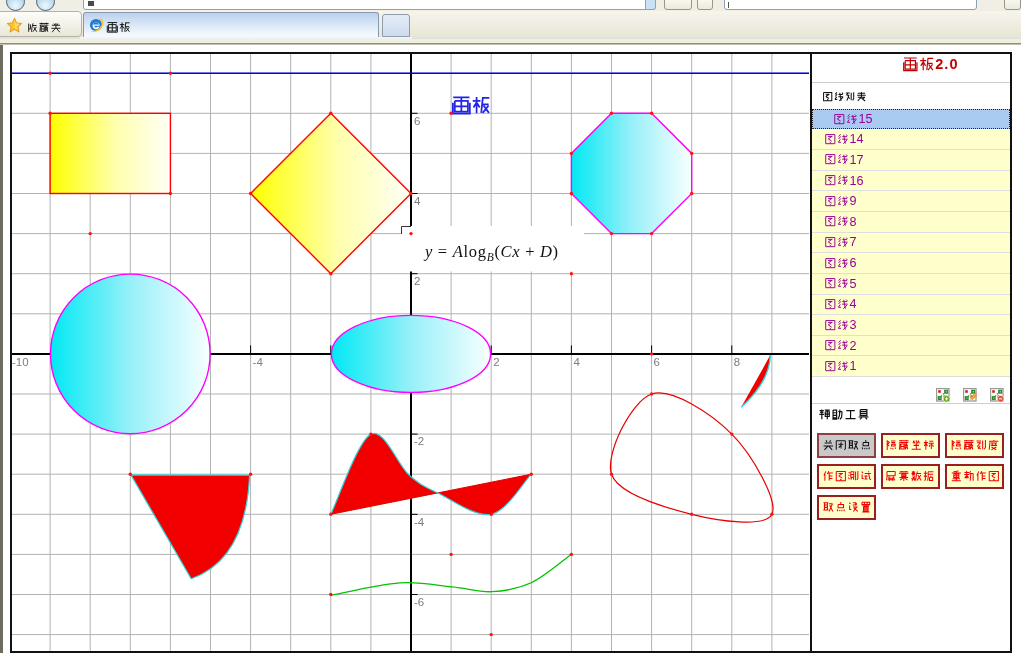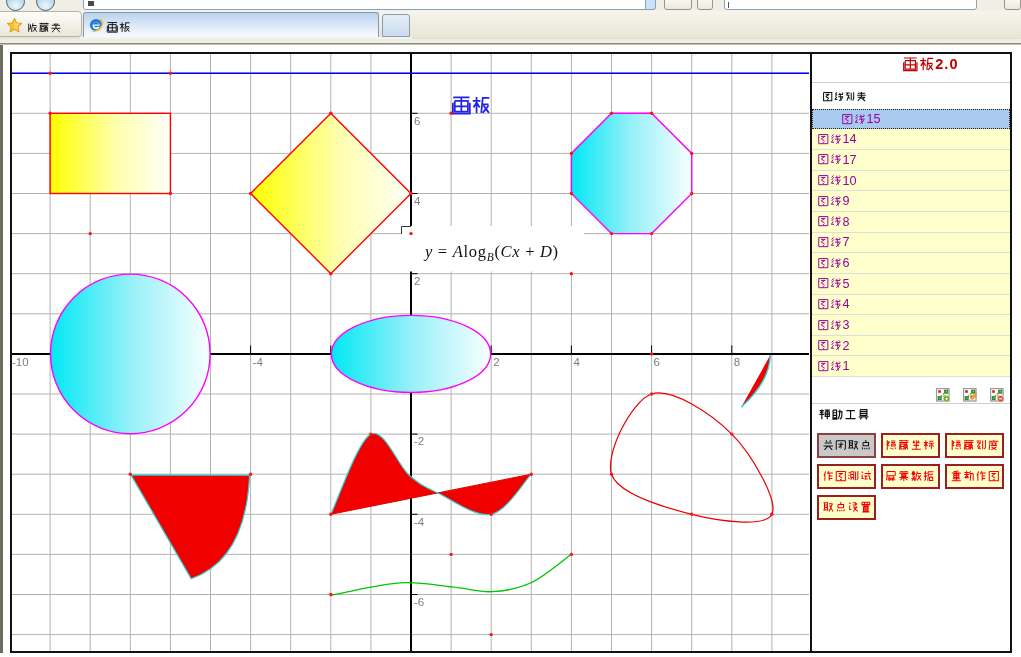--- a/index.html
+++ b/index.html
@@ -30,22 +30,22 @@
 #box{left:10px;top:51.5px;width:1001.5px;height:601px;border:2px solid #111;background:#fff}
 #vdiv{left:810.2px;top:51.5px;width:2.2px;height:601px;background:#111}
 #cvwrap{left:12px;top:53.5px;width:797px;height:597px}
 
 #panel{left:812.4px;top:53.5px;width:198px;height:597px;background:#fff}
 #ptitle{position:absolute;left:0;top:2.5px;width:236px;text-align:center;color:#c00000;font-weight:bold;font-size:15px}
 #ptitle .num{font-size:14.5px;letter-spacing:1px;vertical-align:0.14em}
 .psep{position:absolute;left:0;width:198px;height:1px;background:#cfcfcf}
 #plist-h{position:absolute;left:9.6px;top:33.5px}
 #rows{position:absolute;left:0;top:55.3px;width:198px}
-.row{height:20.65px;background:#ffffcc;border-bottom:1px solid #dedede;padding-left:5px;display:flex;align-items:center}
-.row.sel{background:#a9cbf2;border:1px dotted #222;padding-left:28px}
+.row{height:20.65px;background:#ffffcc;border-bottom:1px solid #dedede;padding-left:12px;display:flex;align-items:center}
+.row.sel{background:#a9cbf2;border:1px dotted #222;padding-left:20px}
 .rt .num{color:#990099;font-size:12.6px;vertical-align:0.08em}
 #icons{position:absolute;left:124.1px;top:334.5px;width:74px;display:flex;gap:13px}
 #ptools-h{position:absolute;left:5.2px;top:352.5px}
 .pbtn{position:absolute;height:24.8px;border:2px solid #9b1f1f;background:#ffffcc;display:flex;align-items:center;justify-content:center}
 .pbtn.gray{background:#c9c9c9;border-color:#8c4040}
 </style></head>
 <body>
 <div id="page">
 <div class="abs" id="topbar"></div>
 <div class="abs circ" style="left:6px;top:-8px"></div>
@@ -199,21 +199,21 @@
             </svg><span class="num">14</span></span>
         </div>
         <div class="row">
           <span class="rt"><svg class="ck " width="25" height="13" viewBox="0 0 206 104">
               <path d="M14.4 11.4L89.6 11.4L89.6 86.6L14.4 86.6L14.4 11.4M33.2 26.4L68.9 26.4M65.2 26.4L35.1 47.1M35.1 47.1L63.3 65.9M46.4 73.4L57.6 81.0M136.2 9.5L121.2 28.3M138.1 26.4L121.2 47.1M134.3 50.9L119.3 73.4M117.4 75.3L140.0 75.3M151.2 28.3L190.7 28.3M149.4 49.0L194.5 49.0M162.5 13.3L175.7 86.6M190.7 56.5L158.8 86.6M183.2 11.4L192.6 22.7" fill="none" stroke="#990099" stroke-width="8" stroke-linecap="butt"></path>
             </svg><span class="num">17</span></span>
         </div>
         <div class="row">
           <span class="rt"><svg class="ck " width="25" height="13" viewBox="0 0 206 104">
               <path d="M14.4 11.4L89.6 11.4L89.6 86.6L14.4 86.6L14.4 11.4M33.2 26.4L68.9 26.4M65.2 26.4L35.1 47.1M35.1 47.1L63.3 65.9M46.4 73.4L57.6 81.0M136.2 9.5L121.2 28.3M138.1 26.4L121.2 47.1M134.3 50.9L119.3 73.4M117.4 75.3L140.0 75.3M151.2 28.3L190.7 28.3M149.4 49.0L194.5 49.0M162.5 13.3L175.7 86.6M190.7 56.5L158.8 86.6M183.2 11.4L192.6 22.7" fill="none" stroke="#990099" stroke-width="8" stroke-linecap="butt"></path>
-            </svg><span class="num">10</span></span>
+            </svg><span class="num">16</span></span>
         </div>
         <div class="row">
           <span class="rt"><svg class="ck " width="25" height="13" viewBox="0 0 206 104">
               <path d="M14.4 11.4L89.6 11.4L89.6 86.6L14.4 86.6L14.4 11.4M33.2 26.4L68.9 26.4M65.2 26.4L35.1 47.1M35.1 47.1L63.3 65.9M46.4 73.4L57.6 81.0M136.2 9.5L121.2 28.3M138.1 26.4L121.2 47.1M134.3 50.9L119.3 73.4M117.4 75.3L140.0 75.3M151.2 28.3L190.7 28.3M149.4 49.0L194.5 49.0M162.5 13.3L175.7 86.6M190.7 56.5L158.8 86.6M183.2 11.4L192.6 22.7" fill="none" stroke="#990099" stroke-width="8" stroke-linecap="butt"></path>
             </svg><span class="num">9</span></span>
         </div>
         <div class="row">
           <span class="rt"><svg class="ck " width="25" height="13" viewBox="0 0 206 104">
               <path d="M14.4 11.4L89.6 11.4L89.6 86.6L14.4 86.6L14.4 11.4M33.2 26.4L68.9 26.4M65.2 26.4L35.1 47.1M35.1 47.1L63.3 65.9M46.4 73.4L57.6 81.0M136.2 9.5L121.2 28.3M138.1 26.4L121.2 47.1M134.3 50.9L119.3 73.4M117.4 75.3L140.0 75.3M151.2 28.3L190.7 28.3M149.4 49.0L194.5 49.0M162.5 13.3L175.7 86.6M190.7 56.5L158.8 86.6M183.2 11.4L192.6 22.7" fill="none" stroke="#990099" stroke-width="8" stroke-linecap="butt"></path>
             </svg><span class="num">8</span></span>

